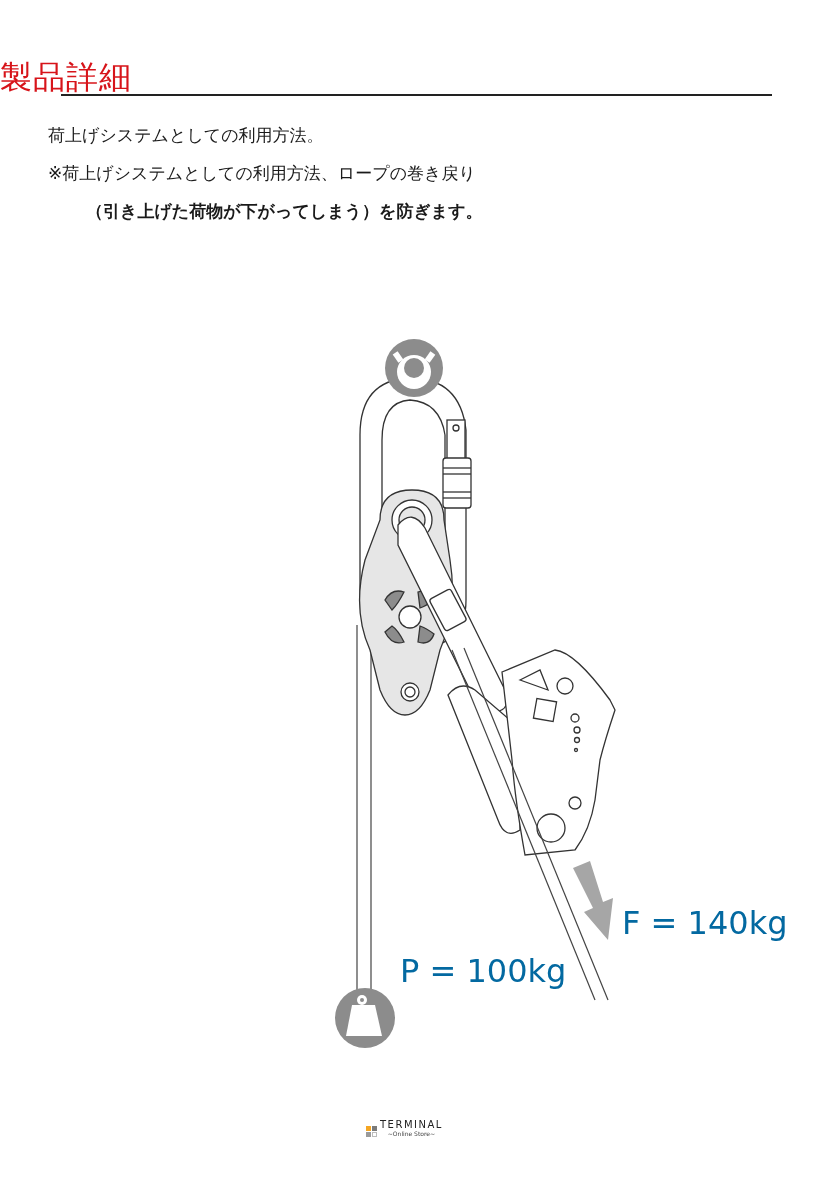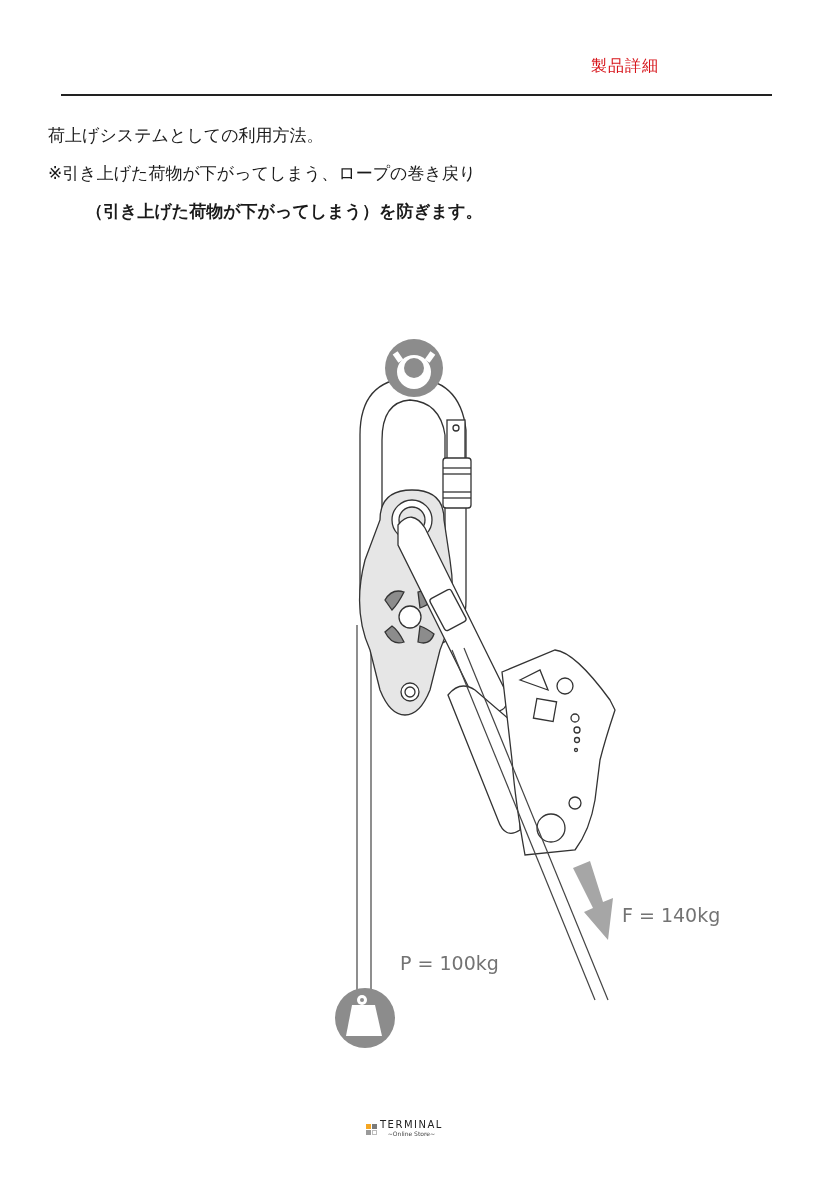--- a/index.html
+++ b/index.html
@@ -1,43 +1,43 @@
 <!DOCTYPE html>
 <html><head>
 <meta charset="utf-8">
 <style>
   html, body { margin: 0; padding: 0; background: #ffffff; }
   body { width: 833px; height: 1200px; position: relative; overflow: hidden;
          font-family: "DejaVu Sans", "Liberation Sans", sans-serif; color: #1a1a1a; }
-  .title { position: absolute; left: 0; width: 659px; top: 56px; text-align: right;
-           font-size: 16px; color: #d7141a; letter-spacing: 1px; }
+  .title { position: absolute; left: 0; width: 659px; top: 56px; text-align: left;
+           font-size: 32px; color: #d7141a; letter-spacing: 1px; }
   .rule { position: absolute; left: 61px; width: 711px; top: 94px; height: 2px; background: #222; }
   .body-text { position: absolute; left: 48px; top: 116px; font-size: 17px; line-height: 38px; }
   .body-text .line { white-space: nowrap; }
   .body-text .indent { padding-left: 38px; font-weight: bold; }
   .illustration { position: absolute; left: 0; top: 0; width: 833px; height: 1200px; }
-  .label { position: absolute; font-family: "DejaVu Sans", sans-serif; font-size: 19px; color: #737373; }
+  .label { position: absolute; font-family: "DejaVu Sans", sans-serif; font-size: 32px; color: #0369a1; }
   .label-f { left: 622px; top: 904px; }
   .label-p { left: 400px; top: 952px; }
-  .logo { position: absolute; left: 366px; top: 1120px; display: flex; align-items: center; }
+  .logo { position: absolute; left: 366px; top: 1120px; display: flex; align-items: flex-end; }
   .logo-mark { width: 12px; height: 12px; display: grid; grid-template-columns: 6px 6px; grid-template-rows: 6px 6px; margin-right: 2px; margin-top: 1px; }
   .logo-mark span { display: block; width: 5px; height: 5px; }
   .logo-text { display: flex; flex-direction: column; align-items: center; }
   .logo-main { font-family: "DejaVu Sans", sans-serif; font-size: 10px; letter-spacing: 1.5px; color: #222; line-height: 10px; }
   .logo-sub { font-family: "DejaVu Sans", sans-serif; font-size: 6px; color: #444; line-height: 8px; }
 </style>
 </head>
 <body>
 
 <div class="title">製品詳細</div>
 <div class="rule"></div>
 
 <div class="body-text">
   <div class="line">荷上げシステムとしての利用方法。</div>
-  <div class="line">※引き上げた荷物が下がってしまう、ロープの巻き戻り</div>
+  <div class="line">※荷上げシステムとしての利用方法、ロープの巻き戻り</div>
   <div class="line indent">（引き上げた荷物が下がってしまう）を防ぎます。</div>
 </div>
 
 <svg class="illustration" viewBox="0 0 833 1200" xmlns="http://www.w3.org/2000/svg">
 
   <g stroke="#444" stroke-width="1.2" fill="none">
     <line x1="357" y1="625" x2="357" y2="990"></line>
     <line x1="371" y1="625" x2="371" y2="990"></line>
   </g>
 

